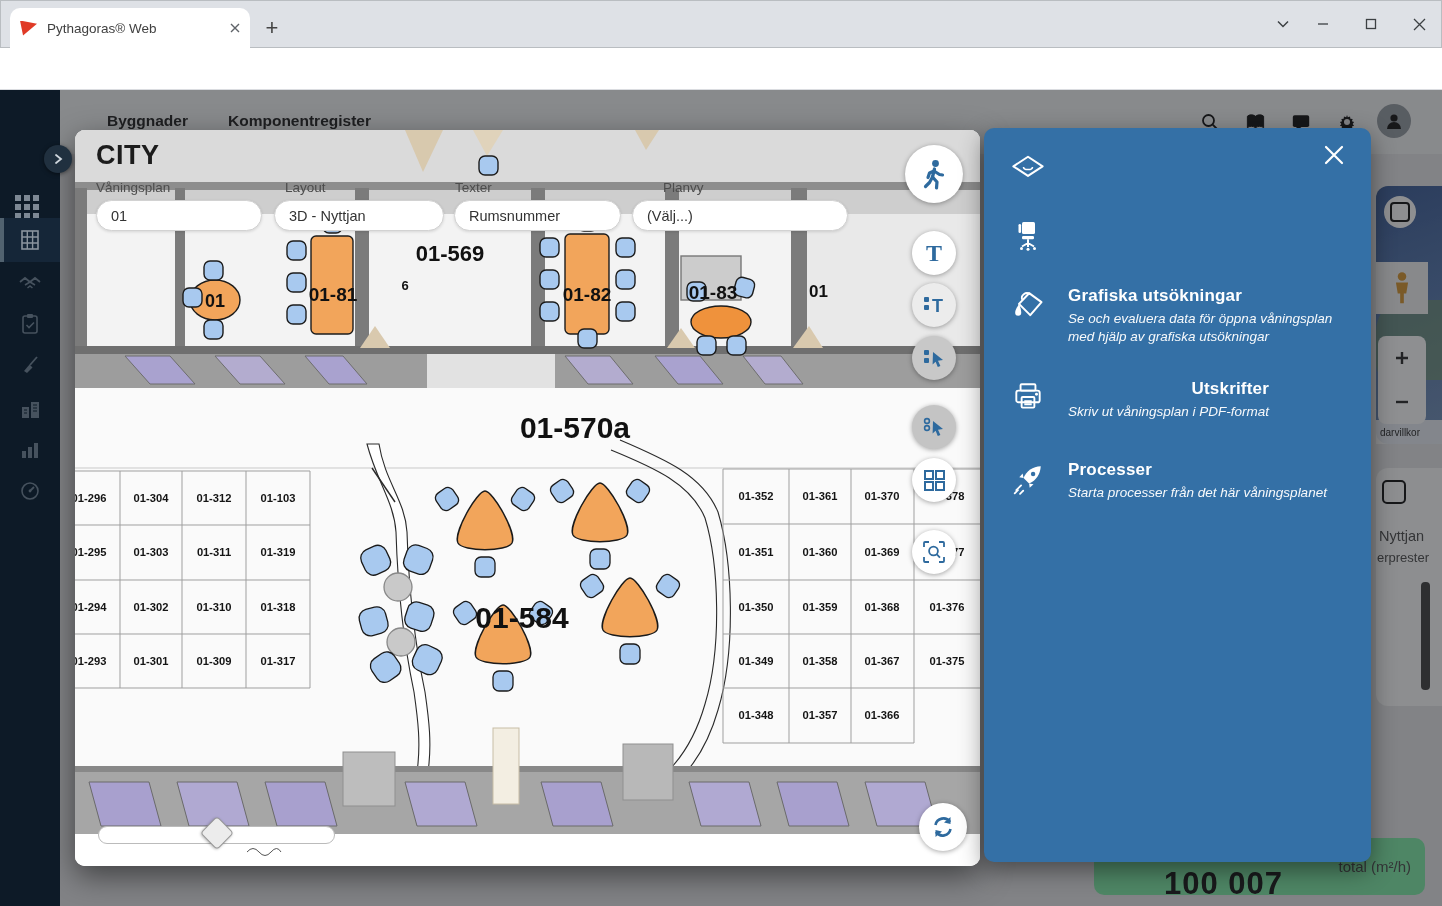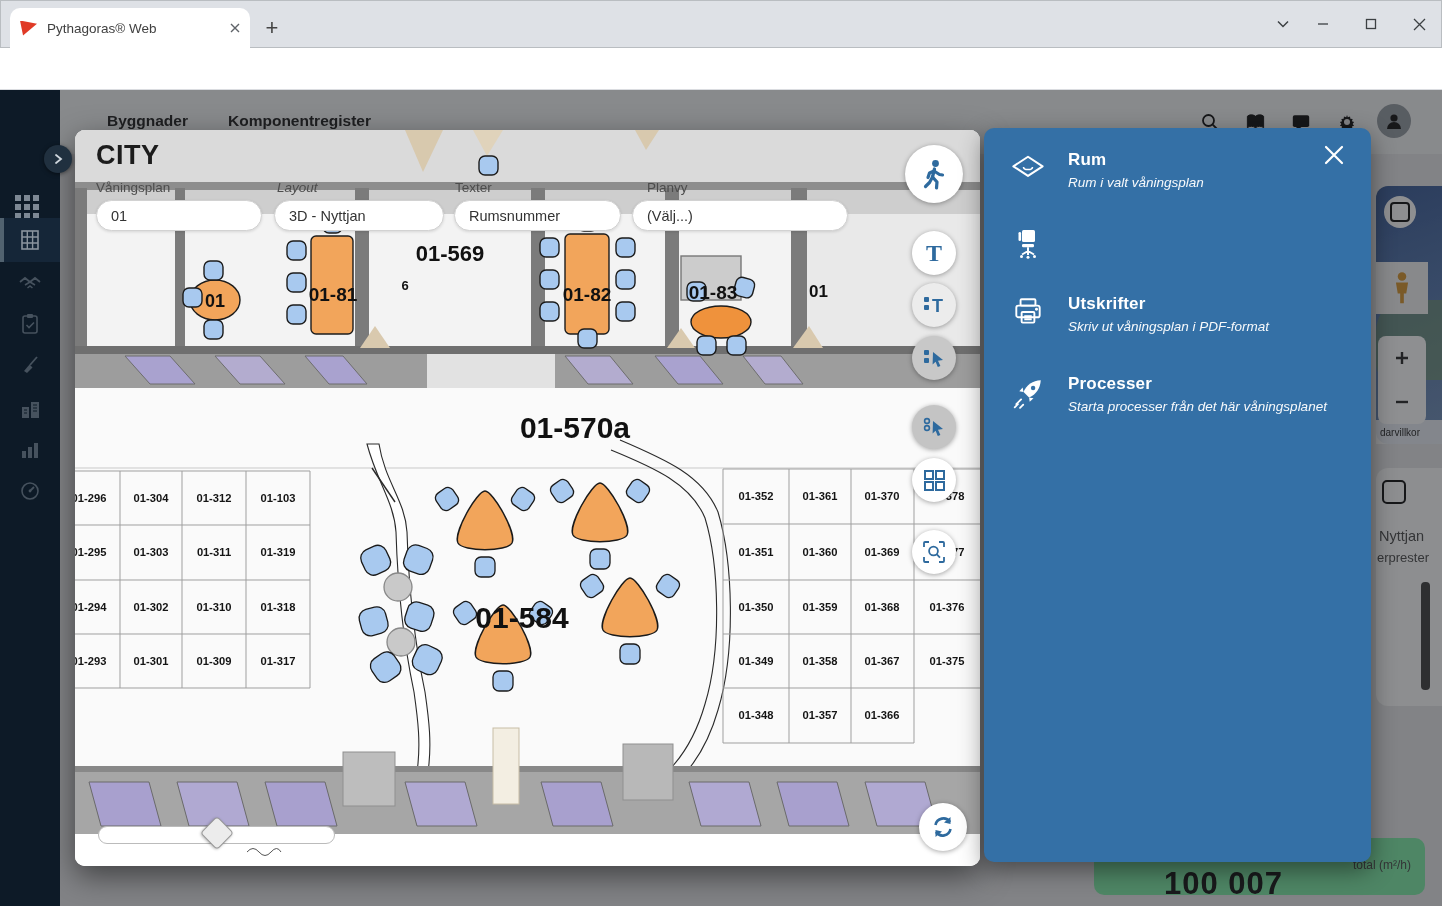--- a/index.html
+++ b/index.html
@@ -47,21 +47,21 @@
   .zoombox{left:1378px;top:336px;width:48px;height:88px;background:#fff;border-radius:8px;
     display:flex;flex-direction:column;align-items:center;}
   .zb{width:48px;height:44px;display:flex;align-items:center;justify-content:center;}
   .maptos{left:1376px;top:420px;width:66px;height:24px;background:rgba(255,255,255,.85);
     font-size:10px;color:#333;display:flex;align-items:center;padding-left:4px;box-sizing:border-box;}
   .card2{left:1376px;top:468px;width:66px;height:238px;background:#fdfdfd;border-radius:12px 0 0 12px;}
   .frag{color:#555;}
   .scroll2{left:1421px;top:582px;width:9px;height:108px;background:#4a4a4a;border-radius:4px;}
   .statcard{left:1094px;top:838px;width:331px;height:57px;background:#86efac;border-radius:10px;overflow:hidden;}
   .statval{left:70px;top:28px;font-size:31px;font-weight:700;color:#222;letter-spacing:1px;}
-  .statunit{right:14px;top:20px;font-size:12px;color:#555;position:absolute;margin-left:11px;}
+  .statunit{right:14px;top:20px;font-size:15px;color:#555;position:absolute;margin-left:11px;}
   
   .fpcard{left:75px;top:130px;width:905px;height:736px;background:#fff;border-radius:10px;overflow:hidden;
     z-index:20;box-shadow:0 10px 30px rgba(0,0,0,.5);}
   .fpsvg{left:0;top:0;}
   .city{left:21px;top:10px;font-size:27px;font-weight:700;color:#1c1c1c;letter-spacing:.5px;}
   .ddlabel{top:50px;font-size:13.5px;color:#4c4c4c;}
   .dd{top:70px;height:31px;background:#fff;border:1px solid #d2d2d2;border-radius:16px;
     box-shadow:0 1px 3px rgba(0,0,0,.12);display:flex;align-items:center;padding-left:14px;
     box-sizing:border-box;font-size:14.5px;color:#333;}
   .slider{left:23px;top:696px;width:235px;height:16px;background:#fff;border:1px solid #bbb;border-radius:9px;}
@@ -521,23 +521,23 @@
         <text x="872" y="535">01-375</text>
       <text x="681" y="589">01-348</text>
         <text x="745" y="589">01-357</text>
         <text x="807" y="589">01-366</text>
         <text x="872" y="589"></text>
     </g>
   </svg>
 
   <div class="abs city">CITY</div>
   <div class="abs ddlabel" style="left:21px;">Våningsplan</div>
-  <div class="abs ddlabel" style="left:202px;font-style:italic;">Layout</div>
+  <div class="abs ddlabel" style="left:210px;">Layout</div>
   <div class="abs ddlabel" style="left:380px;">Texter</div>
-  <div class="abs ddlabel" style="left:572px;">Planvy</div>
+  <div class="abs ddlabel" style="left:588px;">Planvy</div>
   <div class="abs dd" style="left:21px;width:166px;">01</div>
   <div class="abs dd" style="left:199px;width:170px;">3D - Nyttjan</div>
   <div class="abs dd" style="left:379px;width:167px;">Rumsnummer</div>
   <div class="abs dd" style="left:557px;width:216px;">(Välj...)</div>
 
   <div class="abs slider">
     <div class="abs shandle"></div>
   </div>
 </div>
 
@@ -616,43 +616,52 @@
         <path d="M2,2 L18,18 M18,2 L2,18" stroke="#fff" stroke-width="2.2" stroke-linecap="round"></path>
       </svg>
   </div>
 
   <div class="pitem">
     <div class="picon">
       <svg width="36" height="32" viewBox="0 0 32 28">
           <path d="M16,4 L29,12.5 L16,21 L3,12.5 Z" fill="none" stroke="#fff" stroke-width="1.8" stroke-linejoin="round"></path>
           <path d="M12,13 a4,2.4 0 0 0 8,0" fill="none" stroke="#fff" stroke-width="1.4"></path>
         </svg>
-    </div>
-    <div>
-      <div class="ptitle">Rum</div>
-      <div class="psub">Rum i valt våningsplan</div>
     </div>
   </div>
 
   <div class="pitem">
     <div class="picon">
       <svg width="32" height="34" viewBox="0 0 32 32">
         <rect x="10" y="2" width="13" height="12" rx="1.5" fill="#fff"></rect>
         <rect x="6.5" y="4" width="2.6" height="9" rx="1.3" fill="#fff"></rect>
         <rect x="10" y="16" width="12" height="3.2" rx="1.2" fill="#fff"></rect>
         <path d="M16,19.2 V23 M16,23 L10,26.5 M16,23 L22,26.5 M16,23 V27" stroke="#fff" stroke-width="2" fill="none"></path>
         <circle cx="9.5" cy="28.5" r="1.5" fill="#fff"></circle>
           <circle cx="16" cy="29.3" r="1.5" fill="#fff"></circle>
           <circle cx="22.5" cy="28.5" r="1.5" fill="#fff"></circle>
       </svg>
     </div>
   </div>
 
-
-  <div class="pitem" style="margin-bottom:38px;">
+  <div class="pitem">
+    <div class="picon">
+      <svg width="36" height="34" viewBox="0 0 32 30">
+        <path d="M8,14 L17,4.5 L28,12.5 L18,24 Z" fill="none" stroke="#fff" stroke-width="1.8" stroke-linejoin="round"></path>
+        <path d="M11,10.5 C9,6.5 14,2.5 18,5.5" fill="none" stroke="#fff" stroke-width="1.6"></path>
+        <path d="M8,14 C6,17.5 4.6,19.8 4.6,21.8 a2.7,2.7 0 0 0 5.4,0 C10,19.4 9.2,16.8 8,14 Z" fill="#fff"></path>
+      </svg>
+    </div>
+    <div>
+      <div class="ptitle">Grafiska utsökningar</div>
+      <div class="psub">Se och evaluera data för öppna våningsplan med hjälp av grafiska utsökningar</div>
+    </div>
+  </div>
+
+  <div class="pitem" style="margin-bottom:38px;text-align:right;">
     <div class="picon">
       <svg width="34" height="32" viewBox="0 0 32 30">
         <g fill="none" stroke="#fff" stroke-width="1.8">
           <rect x="9" y="3" width="14" height="6" rx="1"></rect>
           <rect x="5" y="9" width="22" height="11" rx="2"></rect>
           <rect x="10" y="15" width="12" height="10" rx="1"></rect>
           <path d="M12.5,19 h7 M12.5,21.8 h7"></path>
         </g>
         <circle cx="24" cy="12.5" r="1.4" fill="#fff"></circle>
       </svg>

